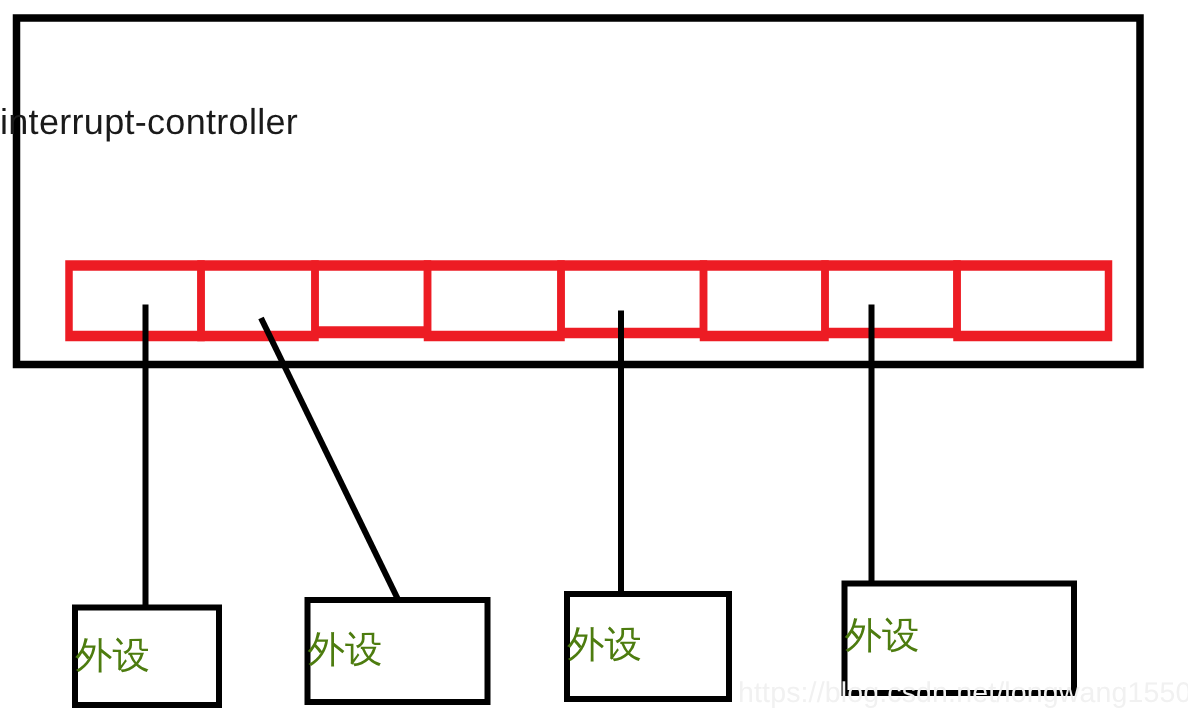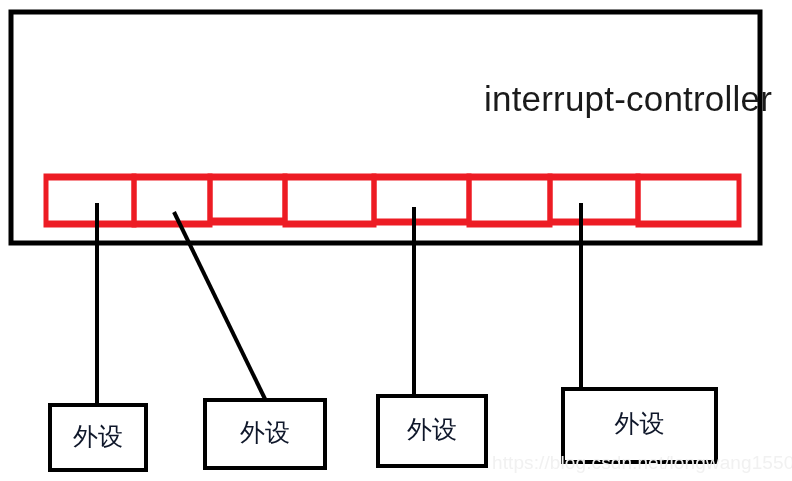--- a/index.html
+++ b/index.html
@@ -22,36 +22,34 @@
     left: 0;
     top: 0;
     width: 792px;
     height: 481px;
   }
   .controller-title {
     position: absolute;
     left: 0;
     top: 68px;
     width: 772px;
-    text-align: right;
-    font-size: 35px;
+    text-align: left;
+    font-size: 24px;
     font-weight: 400;
     color: #1a1a1a;
     letter-spacing: 0.2px;
     font-family: "Liberation Sans", "DejaVu Sans", sans-serif;
     white-space: nowrap;
-    margin-top: 11px;
   }
   .peripheral-label {
     position: absolute;
-    color: #0f172a;
+    color: #4d7c0f;
     font-family: "DejaVu Sans", "Liberation Sans", sans-serif;
     font-size: 25px;
     line-height: 1;
-    text-align: center;
     white-space: nowrap;
   }
   .watermark {
     position: absolute;
     left: 492px;
     top: 452px;
     font-size: 19px;
     color: #f1f1f1;
     font-family: "Liberation Sans", "DejaVu Sans", sans-serif;
     white-space: nowrap;

